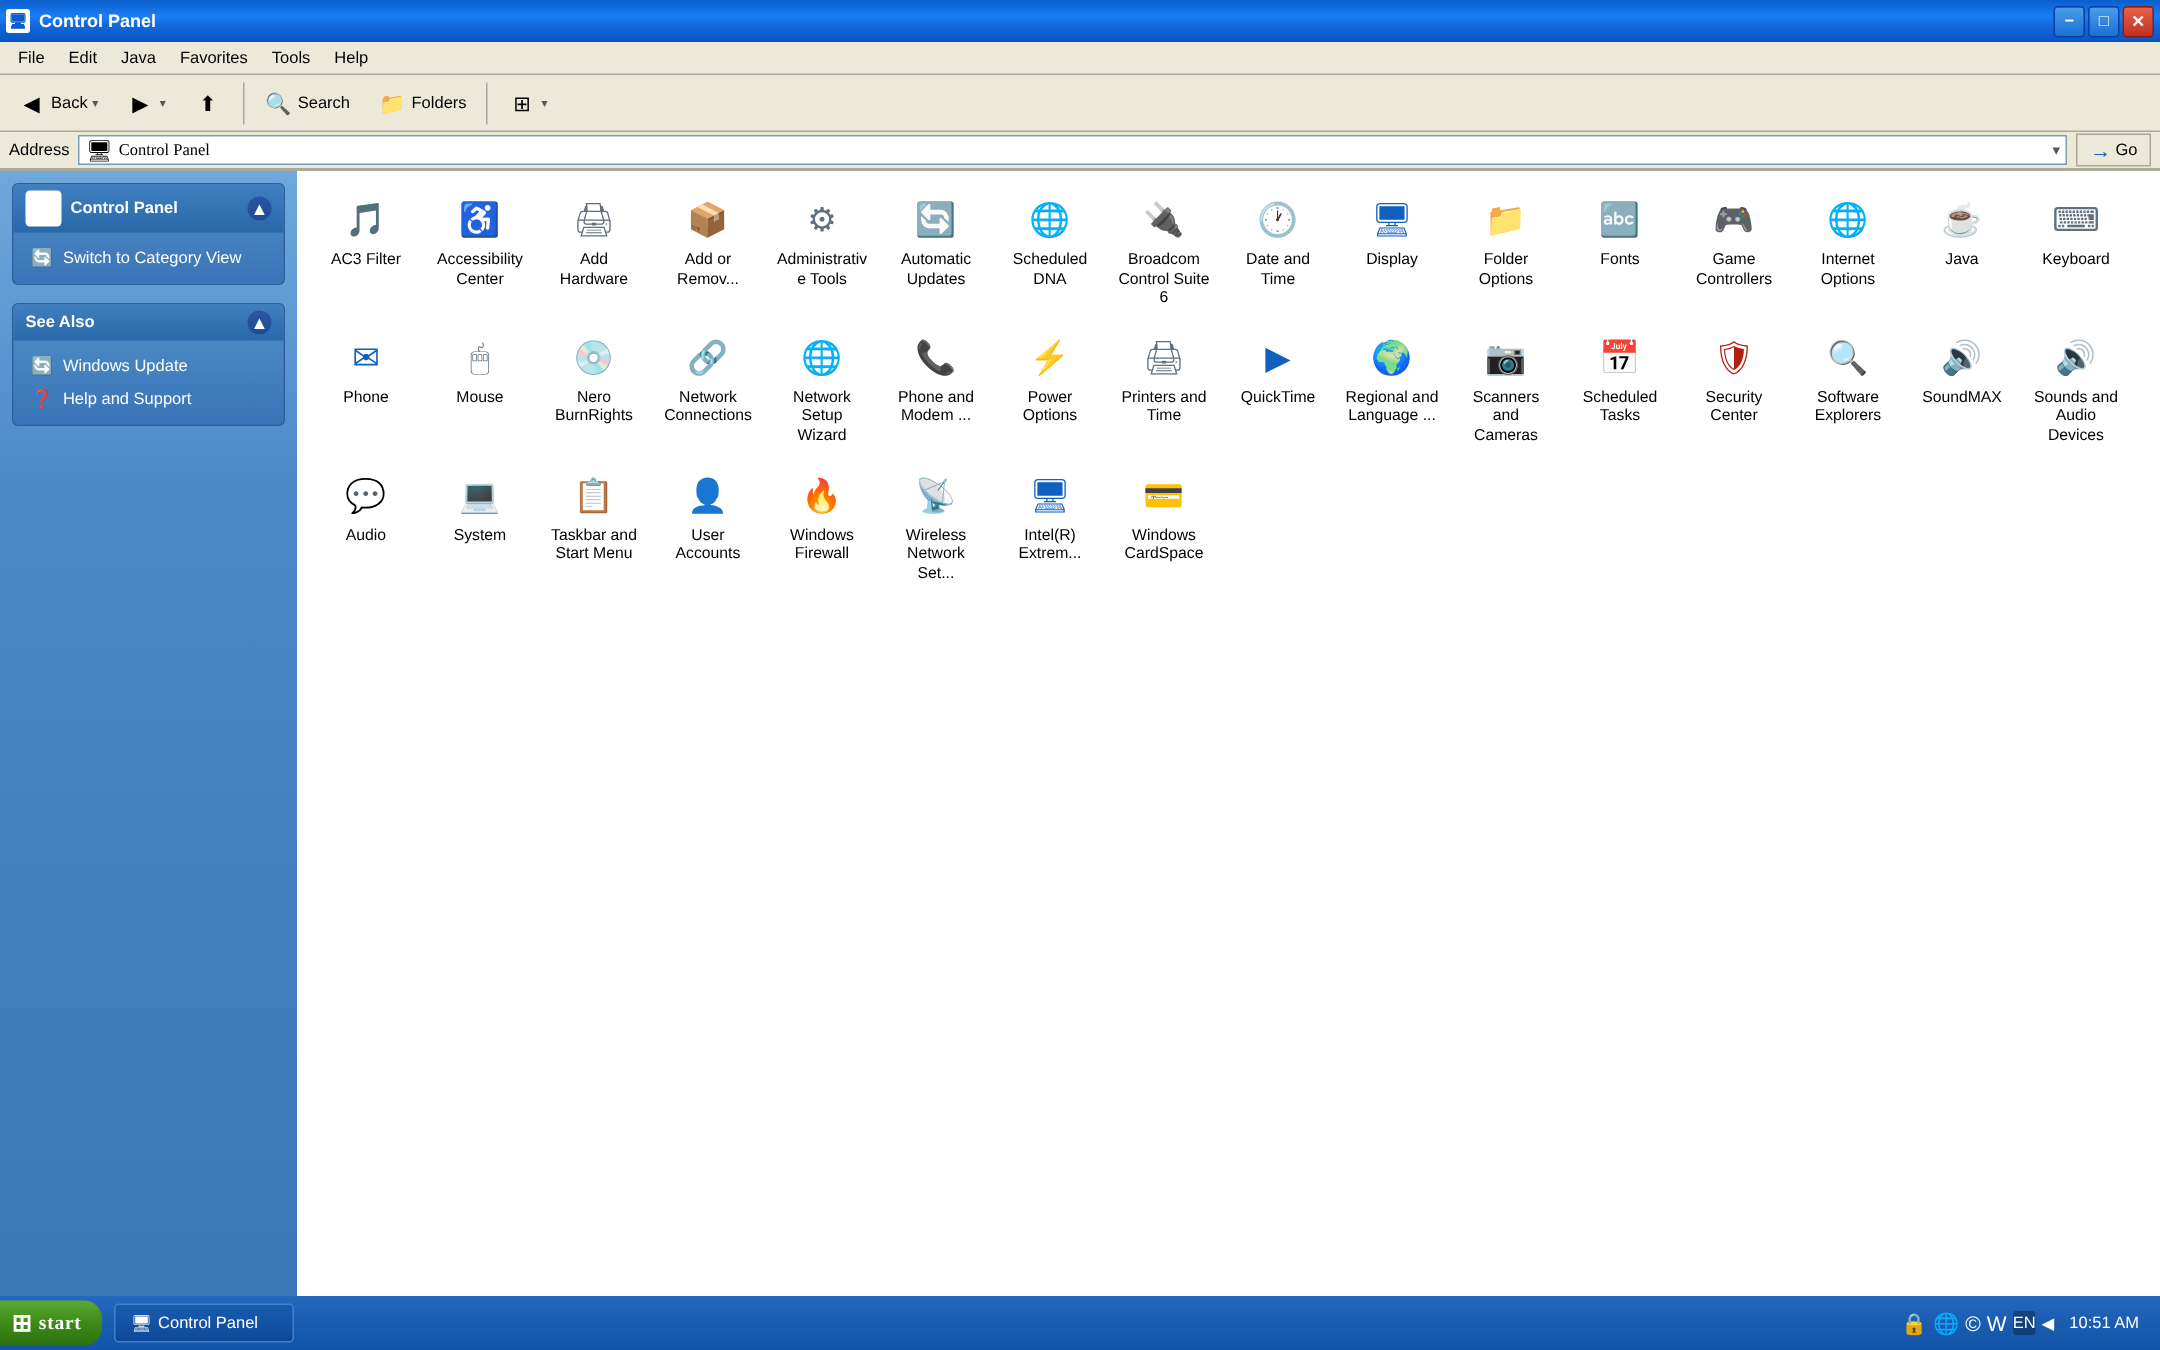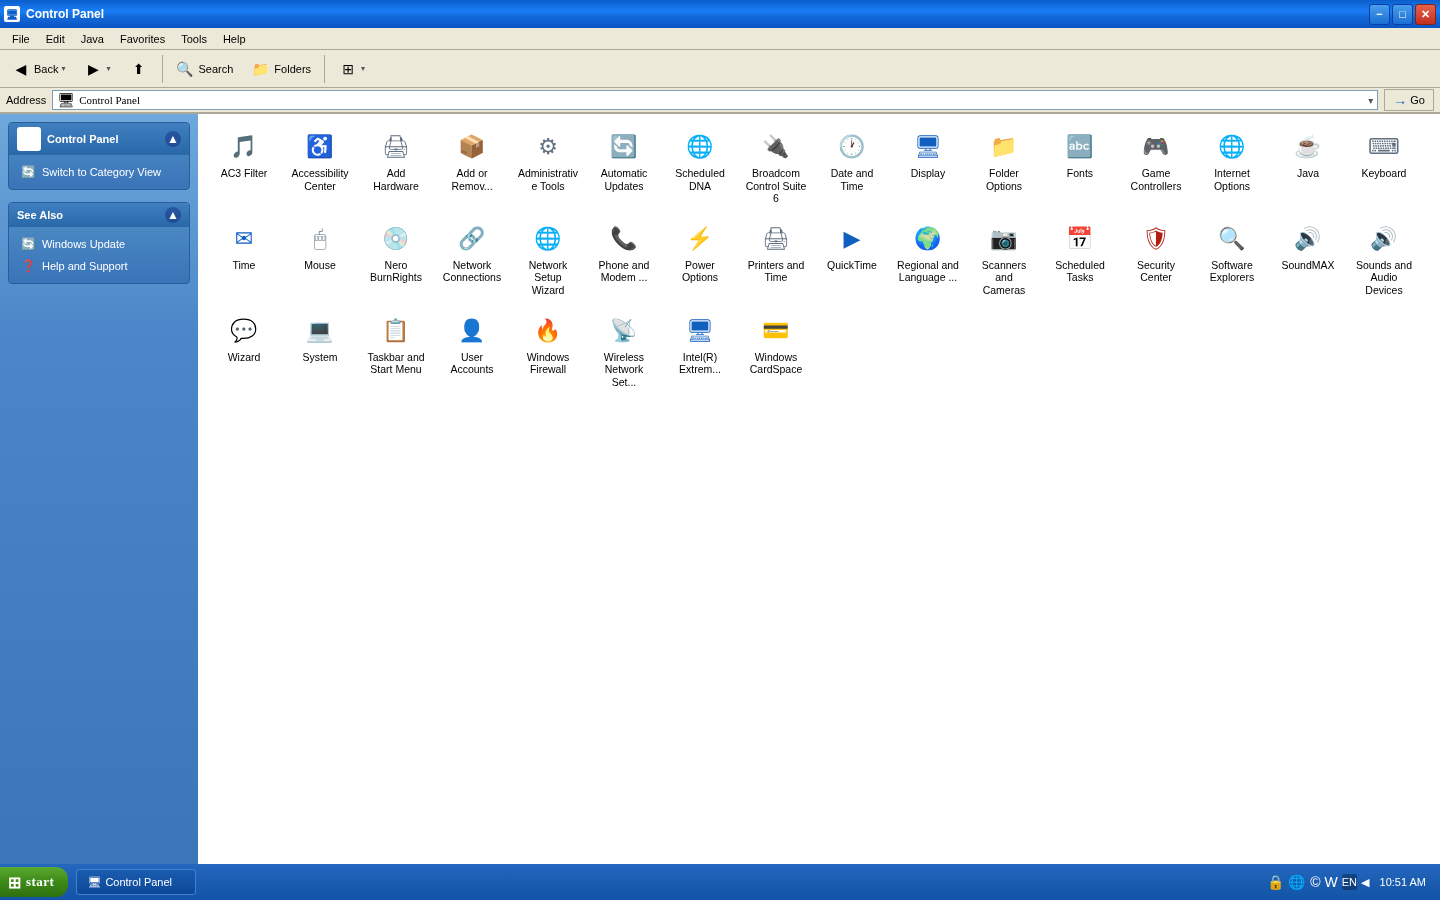--- a/index.html
+++ b/index.html
@@ -407,21 +407,21 @@
         <div class="cp-item">
           <div class="cp-item-icon icon-orange">☕</div>
           <div class="cp-item-label">Java</div>
         </div>
         <div class="cp-item">
           <div class="cp-item-icon icon-gray">⌨</div>
           <div class="cp-item-label">Keyboard</div>
         </div>
         <div class="cp-item">
           <div class="cp-item-icon icon-blue">✉</div>
-          <div class="cp-item-label">Time</div>
+          <div class="cp-item-label">Phone</div>
         </div>
         <div class="cp-item">
           <div class="cp-item-icon icon-gray">🖱</div>
           <div class="cp-item-label">Mouse</div>
         </div>
         <div class="cp-item">
           <div class="cp-item-icon icon-red">💿</div>
           <div class="cp-item-label">Nero BurnRights</div>
         </div>
         <div class="cp-item">
@@ -471,21 +471,21 @@
         <div class="cp-item">
           <div class="cp-item-icon icon-blue">🔊</div>
           <div class="cp-item-label">SoundMAX</div>
         </div>
         <div class="cp-item">
           <div class="cp-item-icon icon-gray">🔊</div>
           <div class="cp-item-label">Sounds and Audio Devices</div>
         </div>
         <div class="cp-item">
           <div class="cp-item-icon icon-blue">💬</div>
-          <div class="cp-item-label">Wizard</div>
+          <div class="cp-item-label">Audio</div>
         </div>
         <div class="cp-item">
           <div class="cp-item-icon icon-gray">💻</div>
           <div class="cp-item-label">System</div>
         </div>
         <div class="cp-item">
           <div class="cp-item-icon icon-blue">📋</div>
           <div class="cp-item-label">Taskbar and Start Menu</div>
         </div>
         <div class="cp-item">

